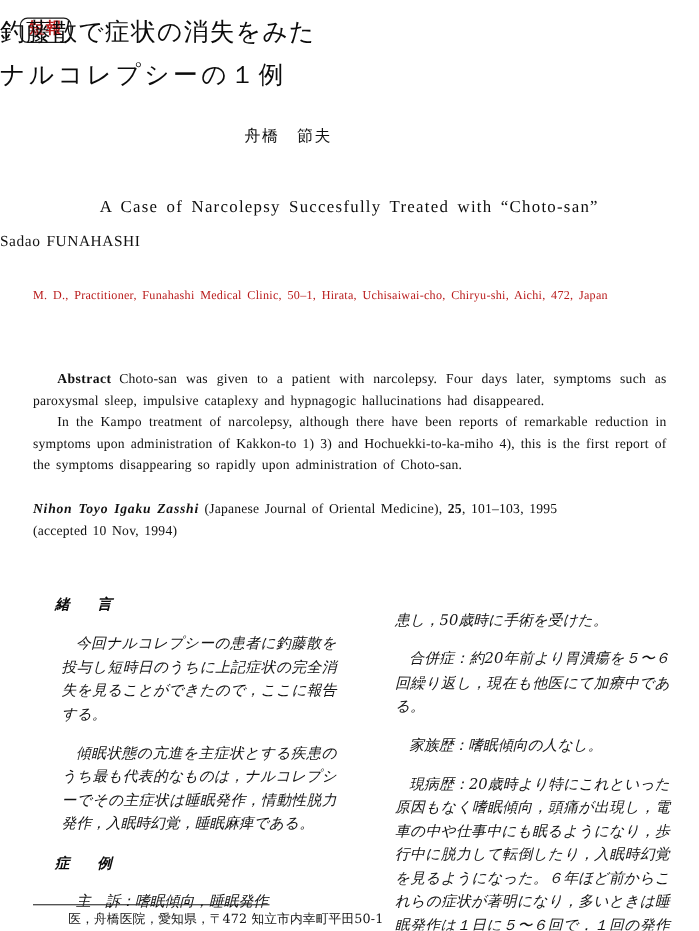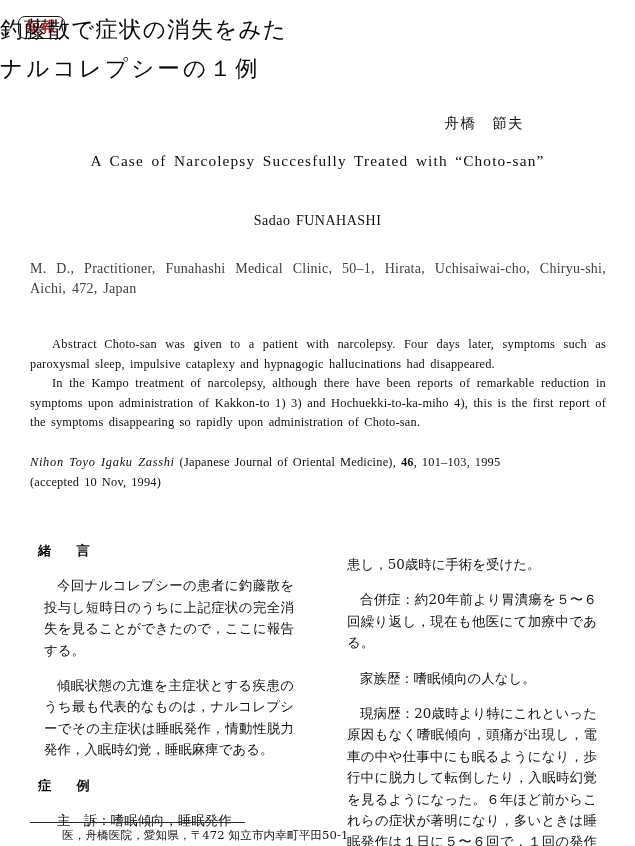--- a/index.html
+++ b/index.html
@@ -58,86 +58,86 @@
   .jp-title .l2 {
     letter-spacing: 3.2px;
   }
 
   
   .jp-author {
     position: absolute;
     left: 0;
     top: 114px;
     width: 524px;
-    text-align: right;
+    text-align: center;
     font-family: "DejaVu Serif", "Liberation Serif", serif;
     font-size: 14.5px;
     letter-spacing: 1.4px;
     color: #111;
   }
 
   
   .en-title {
     position: absolute;
     left: 0;
-    top: 152px;
+    top: 180px;
     width: 635px;
     text-align: center;
     font-size: 15.3px;
     letter-spacing: 1.15px;
     word-spacing: 2.6px;
     color: #0d0d0d;
   }
 
   
   .en-author {
     position: absolute;
     left: 0;
     top: 213px;
     width: 635px;
-    text-align: center;
+    text-align: left;
     font-size: 14px;
     letter-spacing: 0.5px;
     word-spacing: 1.5px;
     color: #111;
   }
 
   
   .affiliation {
     position: absolute;
     left: 30px;
     top: 259px;
     width: 576px;
-    font-size: 14px;
+    font-size: 11px;
     line-height: 20px;
     letter-spacing: 0.25px;
     word-spacing: 2.1px;
     text-align: justify;
-    color: #404040;
+    color: #b91c1c;
   }
 
   
   .abstract {
     position: absolute;
     left: 30px;
     top: 335px;
     width: 576px;
     font-size: 12.4px;
     line-height: 19.6px;
     letter-spacing: 0.2px;
     word-spacing: 1.9px;
     text-align: justify;
     color: #111;
   }
   .abstract p {
     margin: 0;
     text-indent: 22px;
   }
   .abstract .lead {
-    font-weight: 400;
+    font-weight: 700;
     letter-spacing: 0.4px;
   }
   .abstract .lead-after {
     display: inline-block;
     width: 7px;
   }
 
   
   .citation {
     position: absolute;
@@ -146,32 +146,34 @@
     width: 576px;
     font-size: 12.4px;
     line-height: 19.6px;
     letter-spacing: 0.2px;
     word-spacing: 1.6px;
     color: #111;
   }
   .citation .jname {
     font-style: italic;
     letter-spacing: 0.7px;
+    font-weight: bold;
   }
   .citation .vol {
     font-weight: 700;
   }
 
   
   .columns {
     position: absolute;
-    left: 0;
+    left: 12px;
     top: 540px;
     width: 545px;
     height: 280px;
+    font-style: italic;
   }
   .col {
     position: absolute;
     top: 0;
     width: 278px;
     font-family: "DejaVu Serif", "Liberation Serif", serif;
     font-size: 13.4px;
     line-height: 21.4px;
     letter-spacing: 0.05px;
     color: #121212;
@@ -255,21 +257,21 @@
   <div class="en-author">Sadao FUNAHASHI</div>
 
   <div class="affiliation">M. D., Practitioner, Funahashi Medical Clinic, 50–1, Hirata, Uchisaiwai-cho, Chiryu-shi, Aichi, 472, Japan</div>
 
   <div class="abstract">
     <p><span class="lead">Abstract</span><span class="lead-after"></span><span>Choto-san was given to a patient with narcolepsy. Four days later, symptoms such as paroxysmal sleep, impulsive cataplexy and hypnagogic hallucinations had disappeared.</span></p>
     <p><span>In the Kampo treatment of narcolepsy, although there have been reports of remarkable reduction in symptoms upon administration of Kakkon-to 1) 3) and Hochuekki-to-ka-miho 4), this is the first report of the symptoms disappearing so rapidly upon administration of Choto-san.</span></p>
   </div>
 
   <div class="citation">
-    <div><span class="jname">Nihon Toyo Igaku Zasshi</span><span> (Japanese Journal of Oriental Medicine), </span><span class="vol">46</span><span>, 101–103, 1995</span></div>
+    <div><span class="jname">Nihon Toyo Igaku Zasshi</span><span> (Japanese Journal of Oriental Medicine), </span><span class="vol">25</span><span>, 101–103, 1995</span></div>
     <div>(accepted 10 Nov, 1994)</div>
   </div>
 
   <div class="columns">
 
     <div class="col col-left">
       <div class="sec-head">緒　言</div>
       <p>今回ナルコレプシーの患者に釣藤散を投与し短時日のうちに上記症状の完全消失を見ることができたので，ここに報告する。</p>
       <p>傾眠状態の亢進を主症状とする疾患のうち最も代表的なものは，ナルコレプシーでその主症状は睡眠発作，情動性脱力発作，入眠時幻覚，睡眠麻痺である。</p>
       <div class="sec-head tight">症　例</div>

